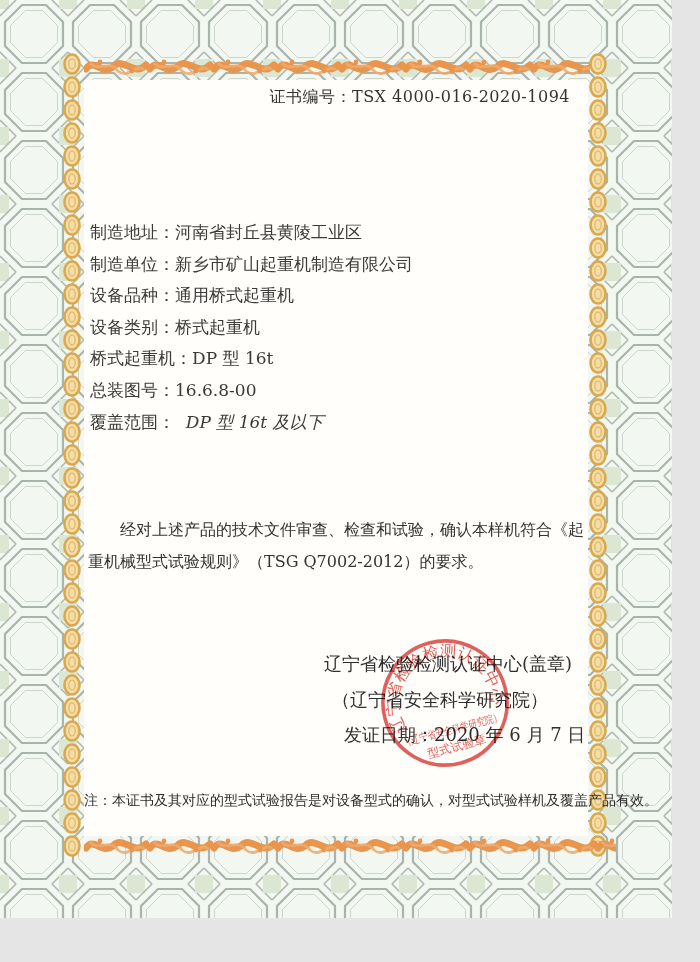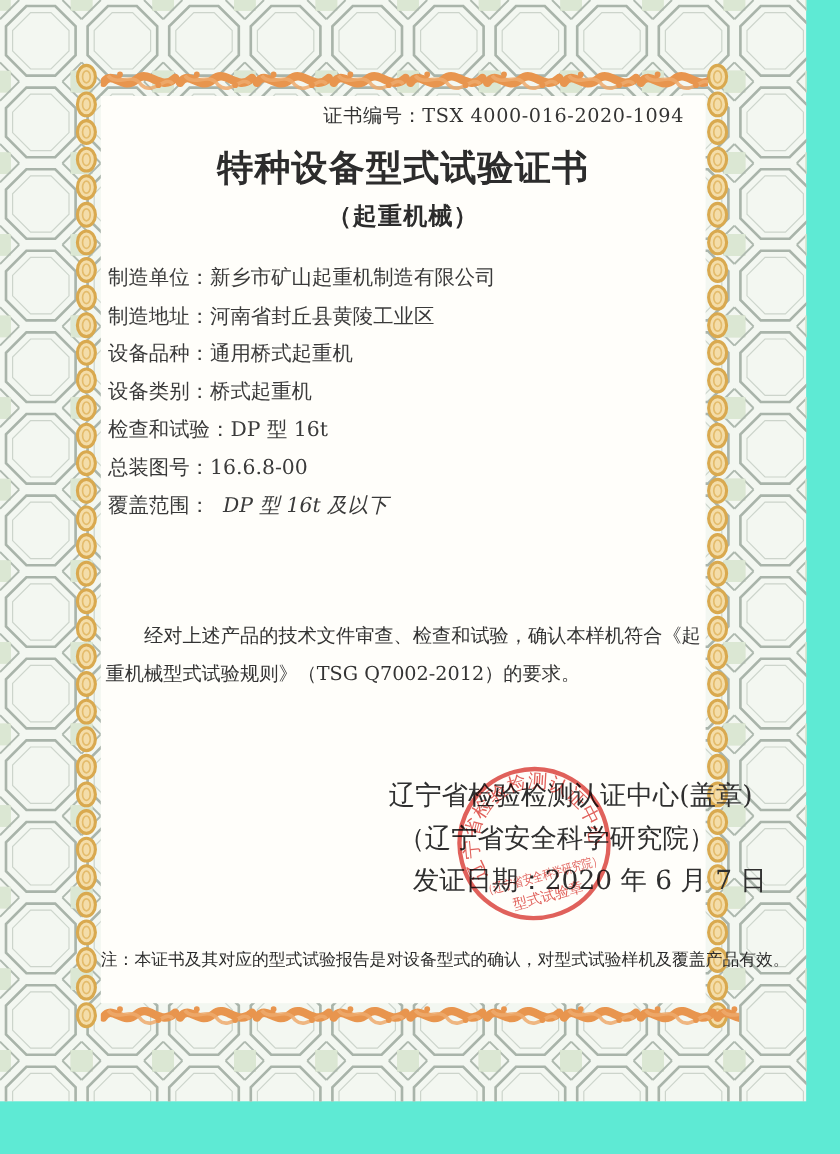--- a/index.html
+++ b/index.html
@@ -1,18 +1,18 @@
 <!DOCTYPE html>
 <html><head>
 <meta charset="utf-8">
 <style>
   html,body{margin:0;padding:0;background:#ffffff;}
   .page{
     position:relative;width:700px;height:962px;overflow:hidden;
-    background:#5eead4;
+    background:#e5e5e5;
     font-family:"DejaVu Serif","Liberation Serif",serif;
     color:#3a3a3a;
   }
   svg.abs{position:absolute;display:block;}
   #bg-pattern{left:0;top:0;z-index:0;}
   #strip-left{left:58px;top:50px;z-index:1;}
   #strip-right{left:584px;top:50px;z-index:1;}
   #band-top{left:84px;top:54px;z-index:1;}
   #band-bottom{left:84px;top:832px;z-index:1;}
   .panel{
@@ -30,21 +30,21 @@
   .subtitle{
     position:absolute;top:87px;left:0;width:100%;text-align:center;
     font-size:20px;font-weight:700;letter-spacing:1px;color:#2c2c2c;margin:0;
   }
   .fields{position:absolute;top:137px;left:6px;right:4px;font-size:17px;}
   .field-row{line-height:31.6px;white-space:nowrap;}
   .statement{
     position:absolute;top:434px;left:4px;width:496px;margin:0;
     font-size:16px;line-height:32px;text-indent:32px;color:#333;
   }
-  .sign{position:absolute;top:566px;left:240px;font-size:22px;line-height:35.5px;color:#2f2f2f;white-space:nowrap;}
+  .sign{position:absolute;top:566px;left:240px;font-size:18px;line-height:35.5px;color:#2f2f2f;white-space:nowrap;}
   .sign .l2{padding-left:8px;}
   .sign .l3{padding-left:20px;}
   .note{
     position:absolute;top:711px;left:0;right:2px;
     font-size:14px;line-height:18px;color:#2d2d2d;white-space:nowrap;
   }
   .seal{
     position:absolute;left:360px;top:618px;z-index:5;
     mix-blend-mode:multiply;opacity:.88;pointer-events:none;
   }
@@ -326,29 +326,27 @@
         <use href="#t-scroll" x="512" y="1"></use>
       </g>
     </svg>
 
   <div class="panel">
 
     <div class="cert-no">
       <span>证书编号：</span><span>TSX 4000-016-2020-1094</span>
     </div>
 
-    <h1 class="title">特种设备型式试验证书</h1>
-    <h2 class="subtitle">（起重机械）</h2>
 
     <div class="fields">
+      <div class="field-row"><span>制造地址：</span><span>河南省封丘县黄陵工业区</span></div>
       <div class="field-row"><span>制造单位：</span><span>新乡市矿山起重机制造有限公司</span></div>
-      <div class="field-row"><span>制造地址：</span><span>河南省封丘县黄陵工业区</span></div>
       <div class="field-row"><span>设备品种：</span><span>通用桥式起重机</span></div>
       <div class="field-row"><span>设备类别：</span><span>桥式起重机</span></div>
-      <div class="field-row"><span>检查和试验：</span><span>DP 型 16t</span></div>
+      <div class="field-row"><span>桥式起重机：</span><span>DP 型 16t</span></div>
       <div class="field-row"><span>总装图号：</span><span>16.6.8-00</span></div>
       <div class="field-row"><span>覆盖范围：</span><span style="white-space:pre;font-style:italic;">  DP 型 16t 及以下</span></div>
     </div>
 
     <p class="statement">经对上述产品的技术文件审查、检查和试验，确认本样机符合《起重机械型式试验规则》（TSG Q7002-2012）的要求。</p>
 
     <div class="sign">
       <div class="l1">辽宁省检验检测认证中心(盖章)</div>
       <div class="l2">（辽宁省安全科学研究院）</div>
       <div class="l3">发证日期：2020 年 6 月 7 日</div>

